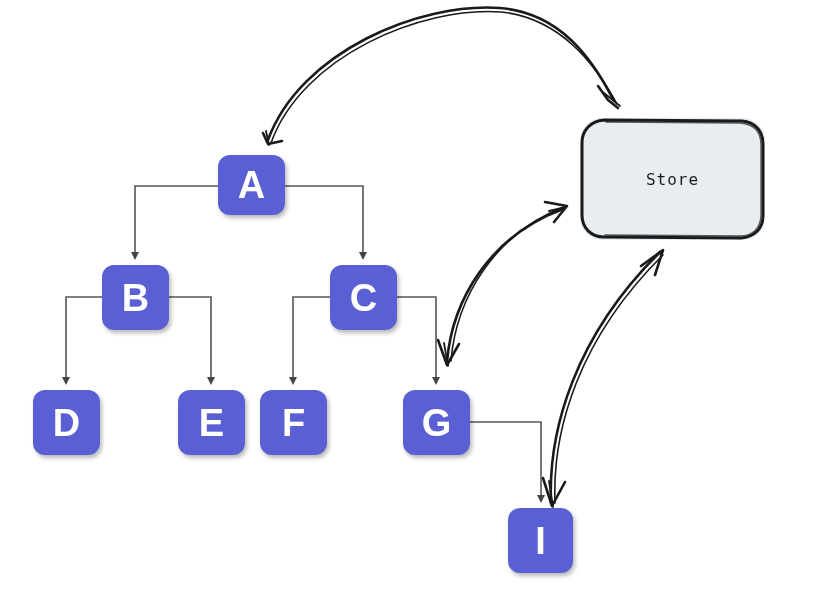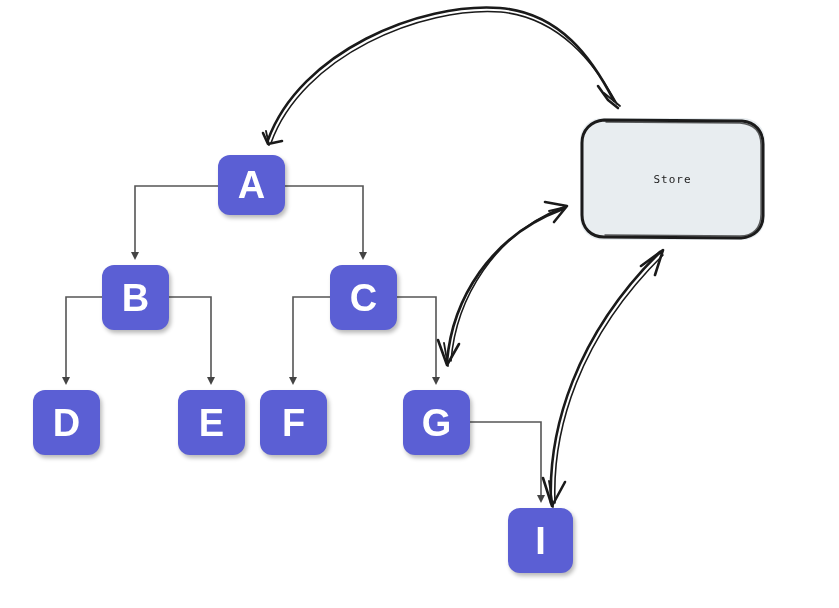--- a/index.html
+++ b/index.html
@@ -44,21 +44,21 @@
     position: absolute;
     background: #e8edf0;
     border-radius: 22px;
     display: flex;
     align-items: center;
     justify-content: center;
     z-index: 4;
   }
   .store-label {
     font-family: "DejaVu Sans Mono", monospace;
-    font-size: 11px;
+    font-size: 16px;
     color: #1b1b1b;
     letter-spacing: 1px;
   }
   .store-border {
     position: absolute;
     left: 0;
     top: 0;
     width: 100%;
     height: 100%;
     pointer-events: none;

